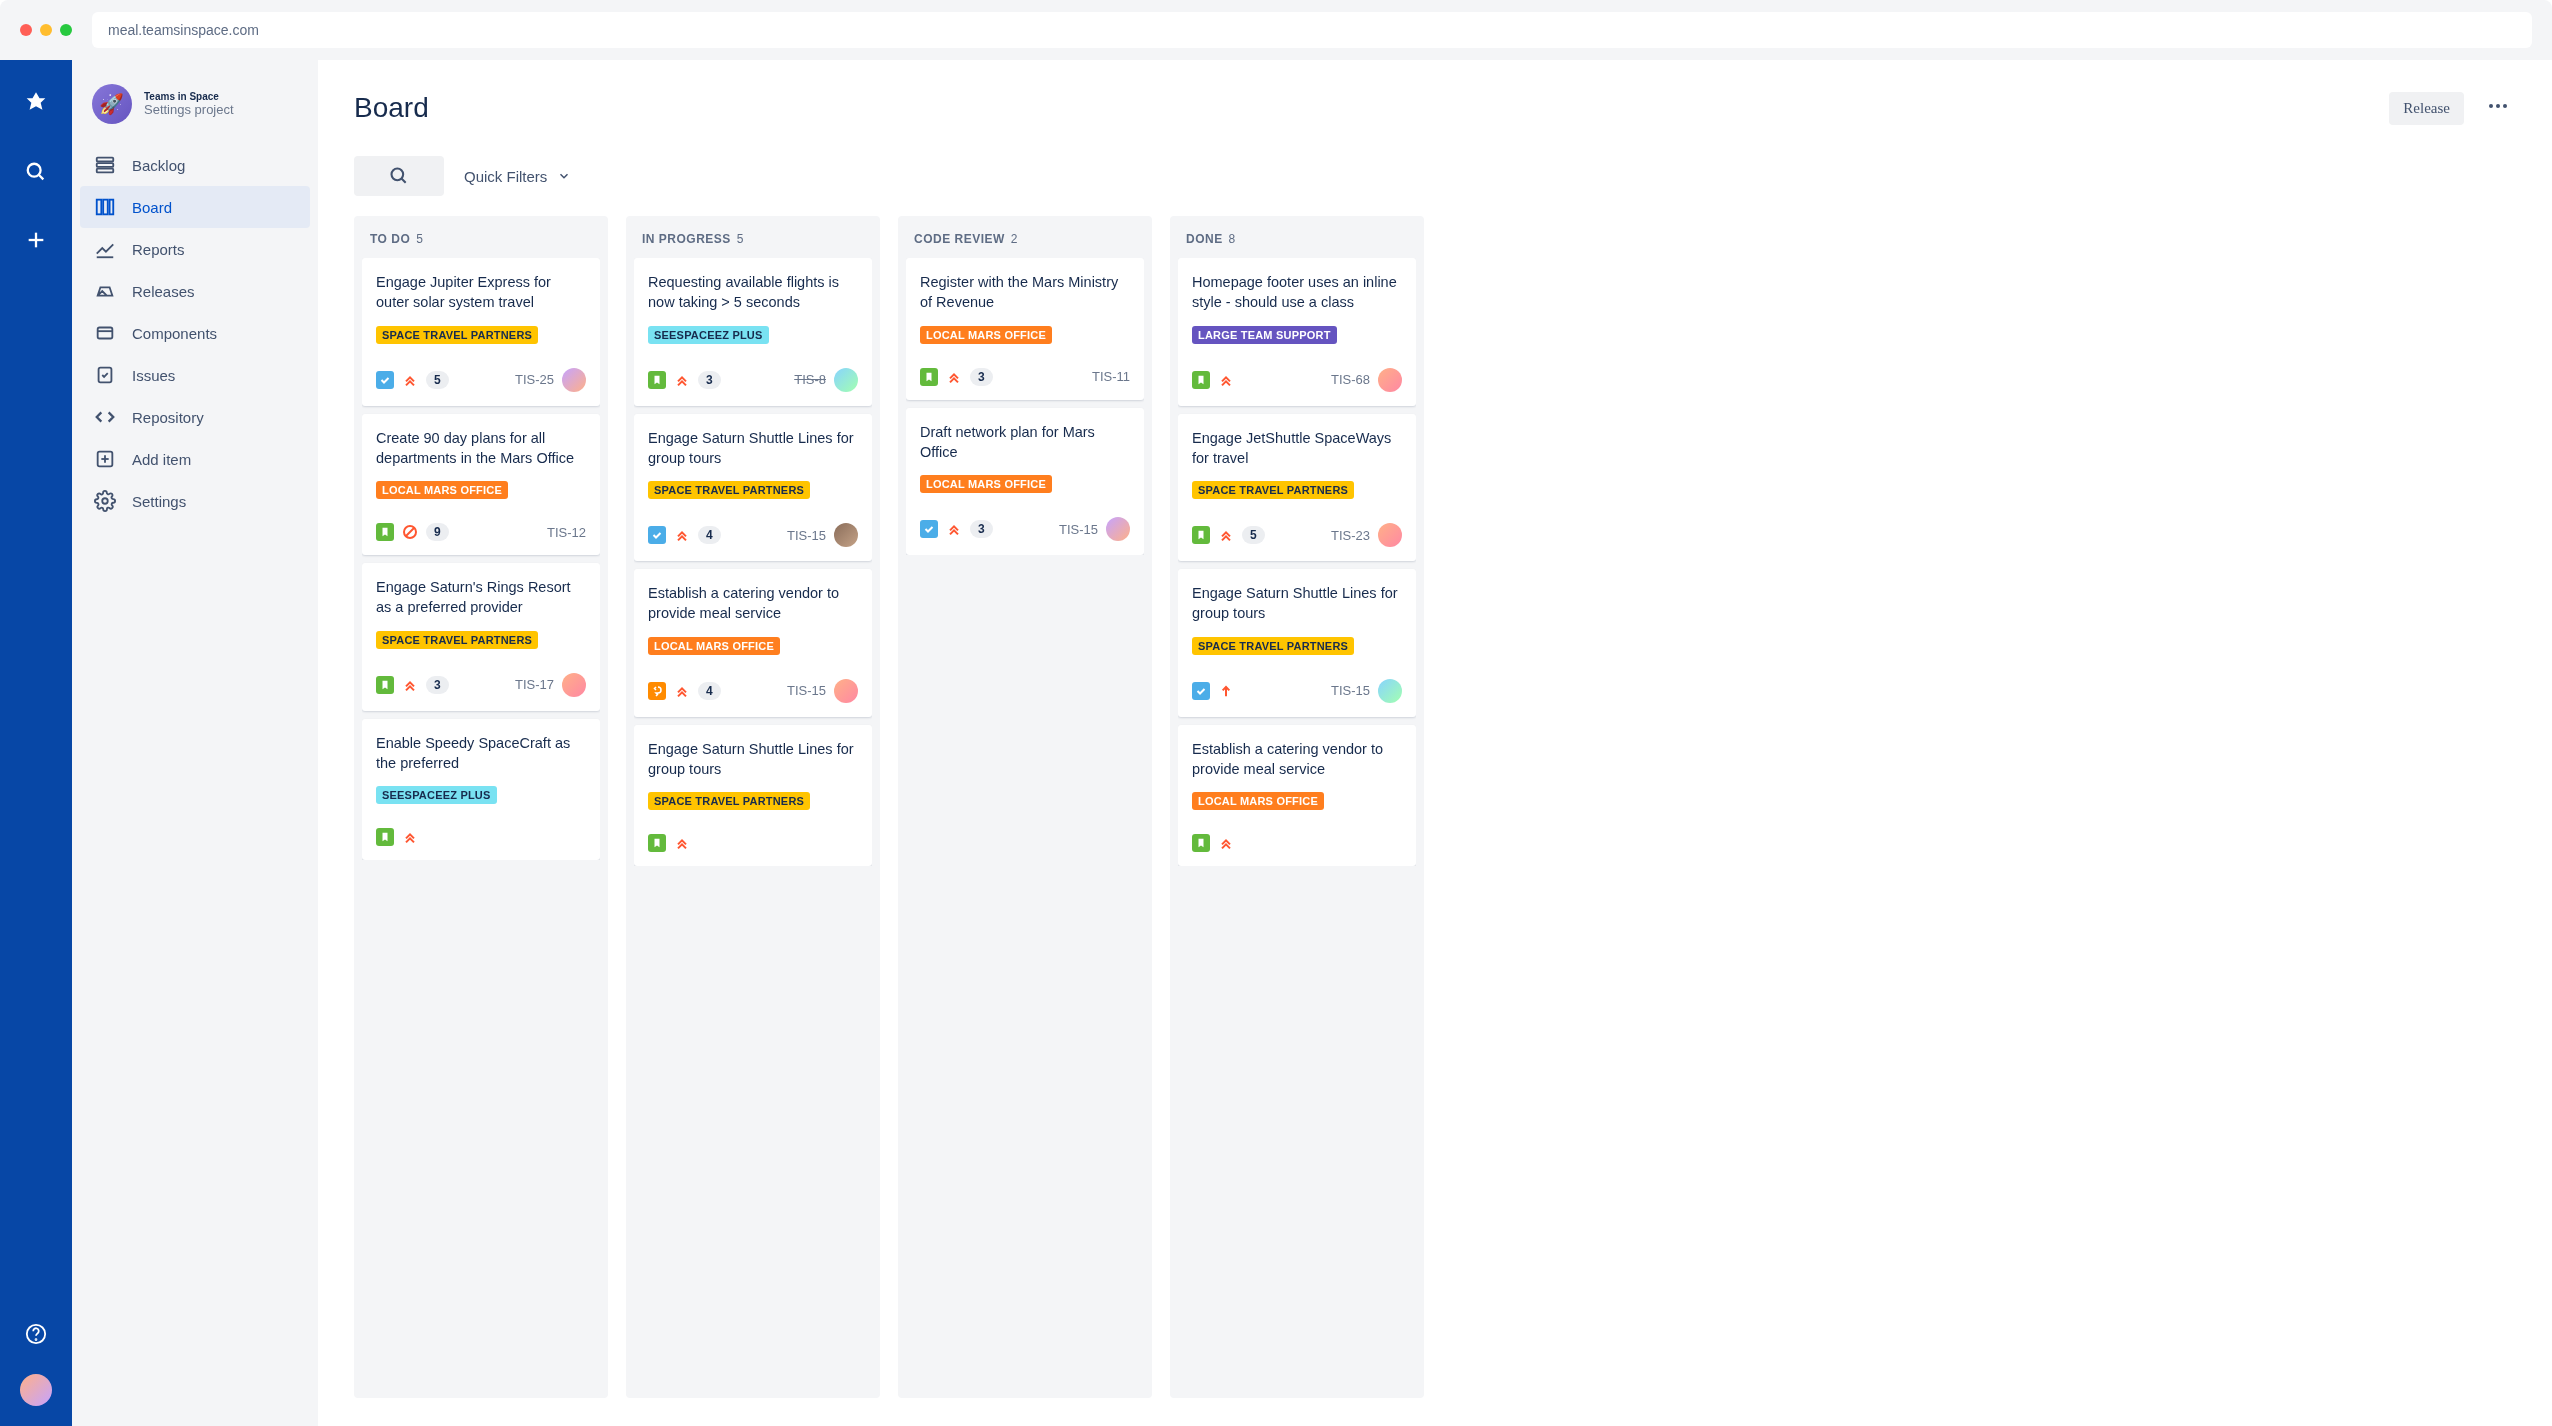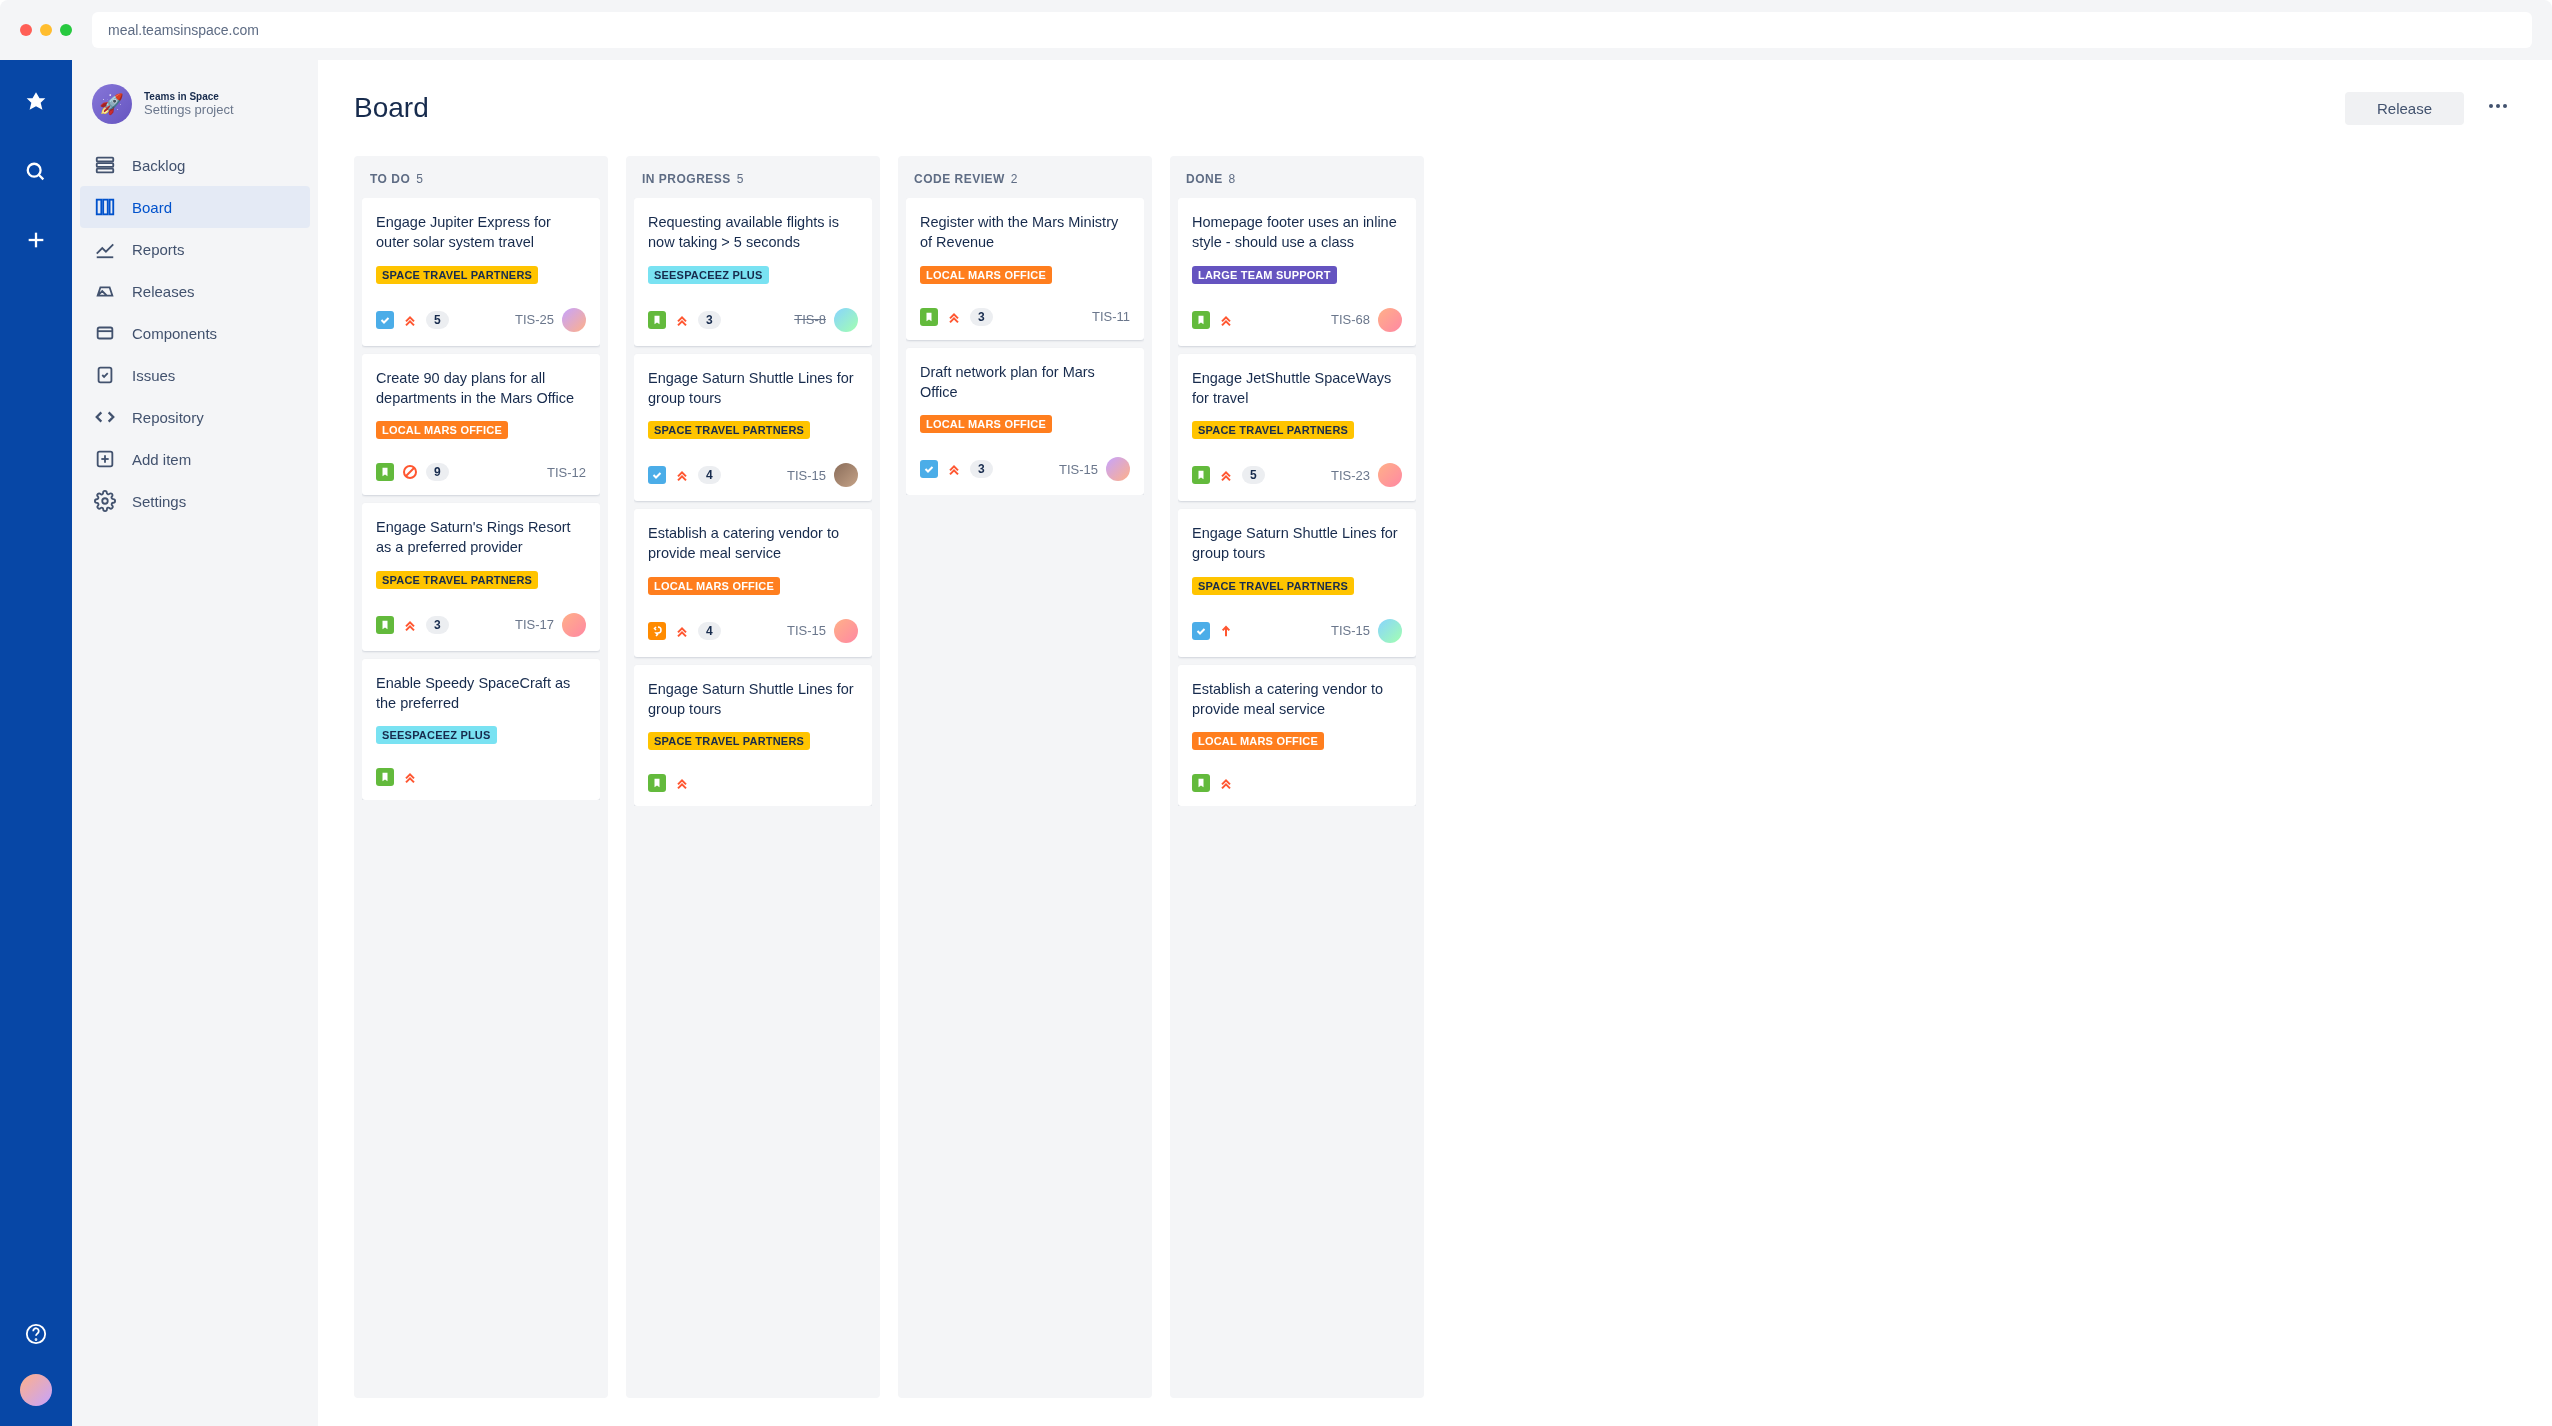--- a/index.html
+++ b/index.html
@@ -31,21 +31,21 @@
 .nav-list { list-style: none; }
 .nav-item { display: flex; align-items: center; gap: 16px; padding: 10px 14px; border-radius: 4px; cursor: pointer; color: #42526e; font-size: 15px; }
 .nav-item.active { background: #e4eaf5; color: #0052cc; }
 .nav-item .nav-icon { width: 22px; height: 22px; display: flex; align-items: center; justify-content: center; }
 
 
 .main { flex: 1; padding: 28px 36px; overflow: hidden; display: flex; flex-direction: column; }
 .page-header { display: flex; align-items: center; justify-content: space-between; margin-bottom: 28px; }
 .page-title { font-size: 28px; font-weight: 500; color: #172b4d; }
 .header-actions { display: flex; align-items: center; gap: 16px; }
-.release-btn { background: #f0f1f3; border: none; padding: 8px 32px; border-radius: 4px; font-size: 15px; color: #42526e; cursor: pointer; }
+.release-btn { background: #f0f1f3; border: none; padding: 8px 14px; border-radius: 4px; font-size: 15px; color: #42526e; cursor: pointer; font-family: Liberation Serif, serif; }
 .menu-dots { color: #42526e; cursor: pointer; padding: 6px; }
 
 .filters { display: flex; align-items: center; gap: 20px; margin-bottom: 20px; }
 .search-box { width: 90px; height: 40px; background: #f0f1f3; border-radius: 4px; display: flex; align-items: center; justify-content: center; color: #42526e; cursor: text; }
 .quick-filters { display: flex; align-items: center; gap: 10px; color: #42526e; font-size: 15px; cursor: pointer; }
 
 .board { display: flex; gap: 18px; flex: 1; overflow: hidden; }
 .column { width: 254px; background: #f4f5f7; border-radius: 4px; padding: 12px 8px; display: flex; flex-direction: column; overflow: hidden; }
 .column-header { font-size: 12px; font-weight: 600; color: #5e6c84; letter-spacing: 0.5px; padding: 4px 8px 12px 8px; }
 .column-header .count { font-weight: 400; margin-left: 2px; }
@@ -220,20 +220,34 @@
         <div class="menu-dots">
           <svg width="24" height="24" viewBox="0 0 24 24" fill="currentColor">
               <circle cx="5" cy="12" r="2"></circle>
               <circle cx="12" cy="12" r="2"></circle>
               <circle cx="19" cy="12" r="2"></circle>
             </svg>
         </div>
       </div>
     </div>
 
+    <div class="filters">
+      <div class="search-box">
+        <svg width="20" height="20" viewBox="0 0 24 24" fill="none" stroke="currentColor" stroke-width="2.5">
+            <circle cx="10" cy="10" r="7"></circle>
+            <line x1="20" y1="20" x2="15" y2="15"></line>
+          </svg>
+      </div>
+      <div class="quick-filters">
+        <span>Quick Filters</span>
+        <svg width="14" height="14" viewBox="0 0 24 24" fill="none" stroke="currentColor" stroke-width="2.5">
+            <polyline points="6 9 12 15 18 9"></polyline>
+          </svg>
+      </div>
+    </div>
 
     <div class="board" id="board">
         <div class="column">
           <div class="column-header">TO DO <span class="count">5</span></div>
           <div class="cards">
             <div class="card"><div class="card-title">Engage Jupiter Express for outer solar system travel</div>
       <span class="epic-tag epic-yellow">SPACE TRAVEL PARTNERS</span>
       <div class="card-footer">
       <div class="footer-left">
         <span class="type-icon type-task">

